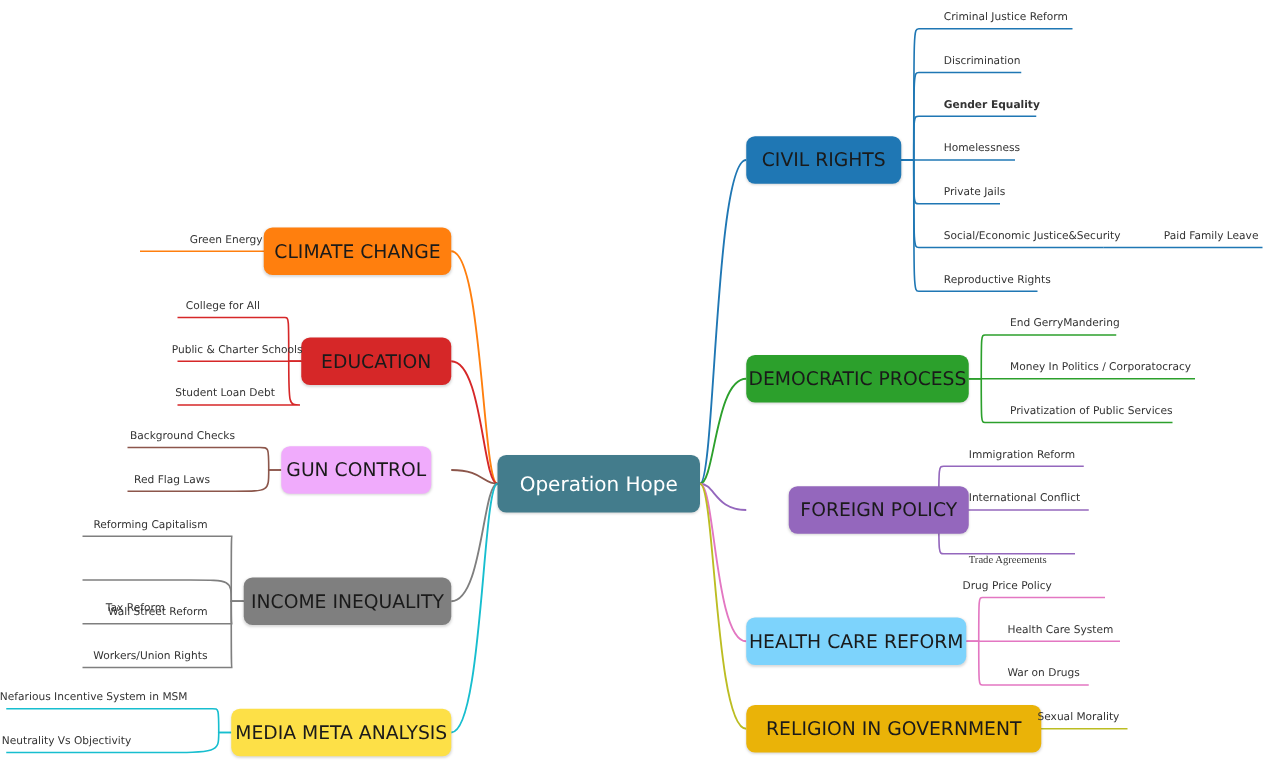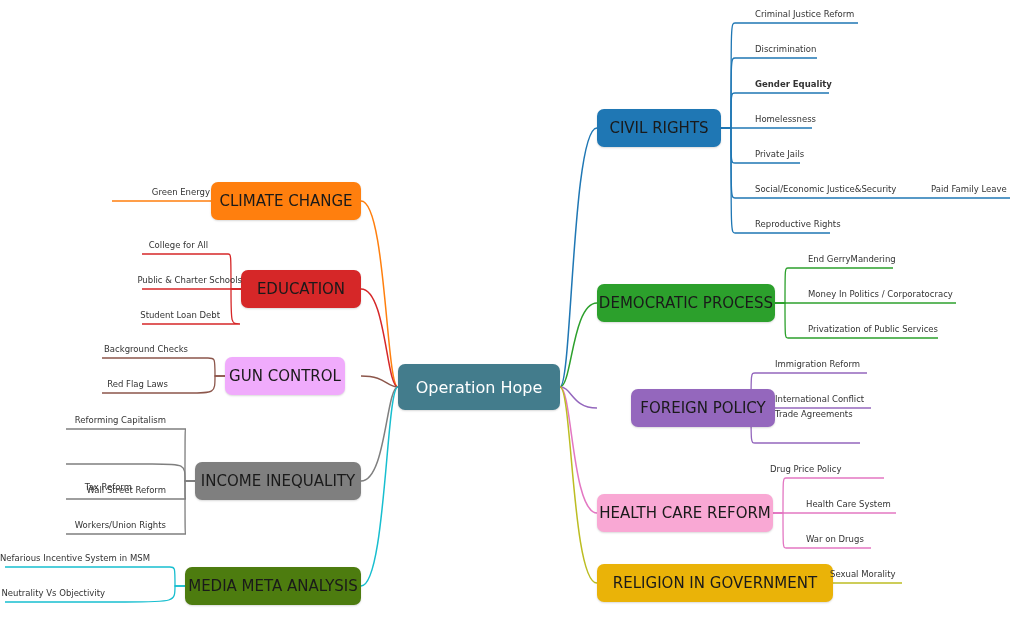--- a/index.html
+++ b/index.html
@@ -67,37 +67,37 @@
     <div class="leaf" style="top: 184px; left: 755px;">Social/Economic Justice&amp;Security</div>
     <div class="leaf" style="top: 219px; left: 755px;">Reproductive Rights</div>
     <div class="leaf" style="top: 184px; left: 931px;">Paid Family Leave</div>
     <div class="node" style="left: 597px; top: 284px; width: 178px; height: 38px; background: rgb(44, 160, 44);">DEMOCRATIC PROCESS</div>
     <div class="leaf" style="top: 254px; left: 808px;">End GerryMandering</div>
     <div class="leaf" style="top: 289px; left: 808px;">Money In Politics / Corporatocracy</div>
     <div class="leaf" style="top: 324px; left: 808px;">Privatization of Public Services</div>
     <div class="node" style="left: 597px; top: 389px; width: 144px; height: 38px; background: rgb(148, 103, 189); margin-left: 34px;">FOREIGN POLICY</div>
     <div class="leaf" style="top: 359px; left: 775px;">Immigration Reform</div>
     <div class="leaf" style="top: 394px; left: 775px;">International Conflict</div>
-    <div class="leaf" style="top: 409px; left: 775px;">Trade Agreements</div>
-    <div class="node" style="left: 597px; top: 494px; width: 176px; height: 38px; background: #f9a8d4;">HEALTH CARE REFORM</div>
+    <div class="leaf" style="top: 442px; left: 775px; font-family: Liberation Serif, serif;">Trade Agreements</div>
+    <div class="node" style="left: 597px; top: 494px; width: 176px; height: 38px; background: #7dd3fc;">HEALTH CARE REFORM</div>
     <div class="leaf" style="top: 464px; left: 770px;">Drug Price Policy</div>
     <div class="leaf" style="top: 499px; left: 806px;">Health Care System</div>
     <div class="leaf" style="top: 534px; left: 806px;">War on Drugs</div>
     <div class="node" style="left: 597px; top: 564px; width: 236px; height: 38px; background: #eab308;">RELIGION IN GOVERNMENT</div>
     <div class="leaf" style="top: 569px; left: 830px;">Sexual Morality</div>
     <div class="node" style="left: 211px; top: 182px; width: 150px; height: 38px; background: rgb(255, 127, 14);">CLIMATE CHANGE</div>
     <div class="leaf" style="top: 187px; right: 814px;">Green Energy</div>
     <div class="node" style="left: 241px; top: 270px; width: 120px; height: 38px; background: rgb(214, 39, 40);">EDUCATION</div>
     <div class="leaf" style="top: 240px; right: 816px;">College for All</div>
     <div class="leaf" style="top: 275px; right: 782px;">Public &amp; Charter Schools</div>
     <div class="leaf" style="top: 310px; right: 804px;">Student Loan Debt</div>
     <div class="node" style="left: 225px; top: 357px; width: 120px; height: 38px; background: #f0abfc;">GUN CONTROL</div>
     <div class="leaf" style="top: 344px; right: 836px;">Background Checks</div>
     <div class="leaf" style="top: 379px; right: 856px;">Red Flag Laws</div>
     <div class="node" style="left: 195px; top: 462px; width: 166px; height: 38px; background: rgb(127, 127, 127);">INCOME INEQUALITY</div>
     <div class="leaf" style="top: 415px; right: 858px;">Reforming Capitalism</div>
     <div class="leaf" style="top: 450px; right: 892px; margin-top: 32px;">Tax Reform</div>
     <div class="leaf" style="top: 485px; right: 858px;">Wall Street Reform</div>
     <div class="leaf" style="top: 520px; right: 858px;">Workers/Union Rights</div>
-    <div class="node" style="left: 185px; top: 567px; width: 176px; height: 38px; background: #4d7c0f;">MEDIA META ANALYSIS</div>
+    <div class="node" style="left: 185px; top: 567px; width: 176px; height: 38px; background: #fde047;">MEDIA META ANALYSIS</div>
     <div class="leaf" style="top: 553px; right: 874px;">Nefarious Incentive System in MSM</div>
     <div class="leaf" style="top: 588px; right: 919px;">Neutrality Vs Objectivity</div>
   </div>
 
 </body></html>

